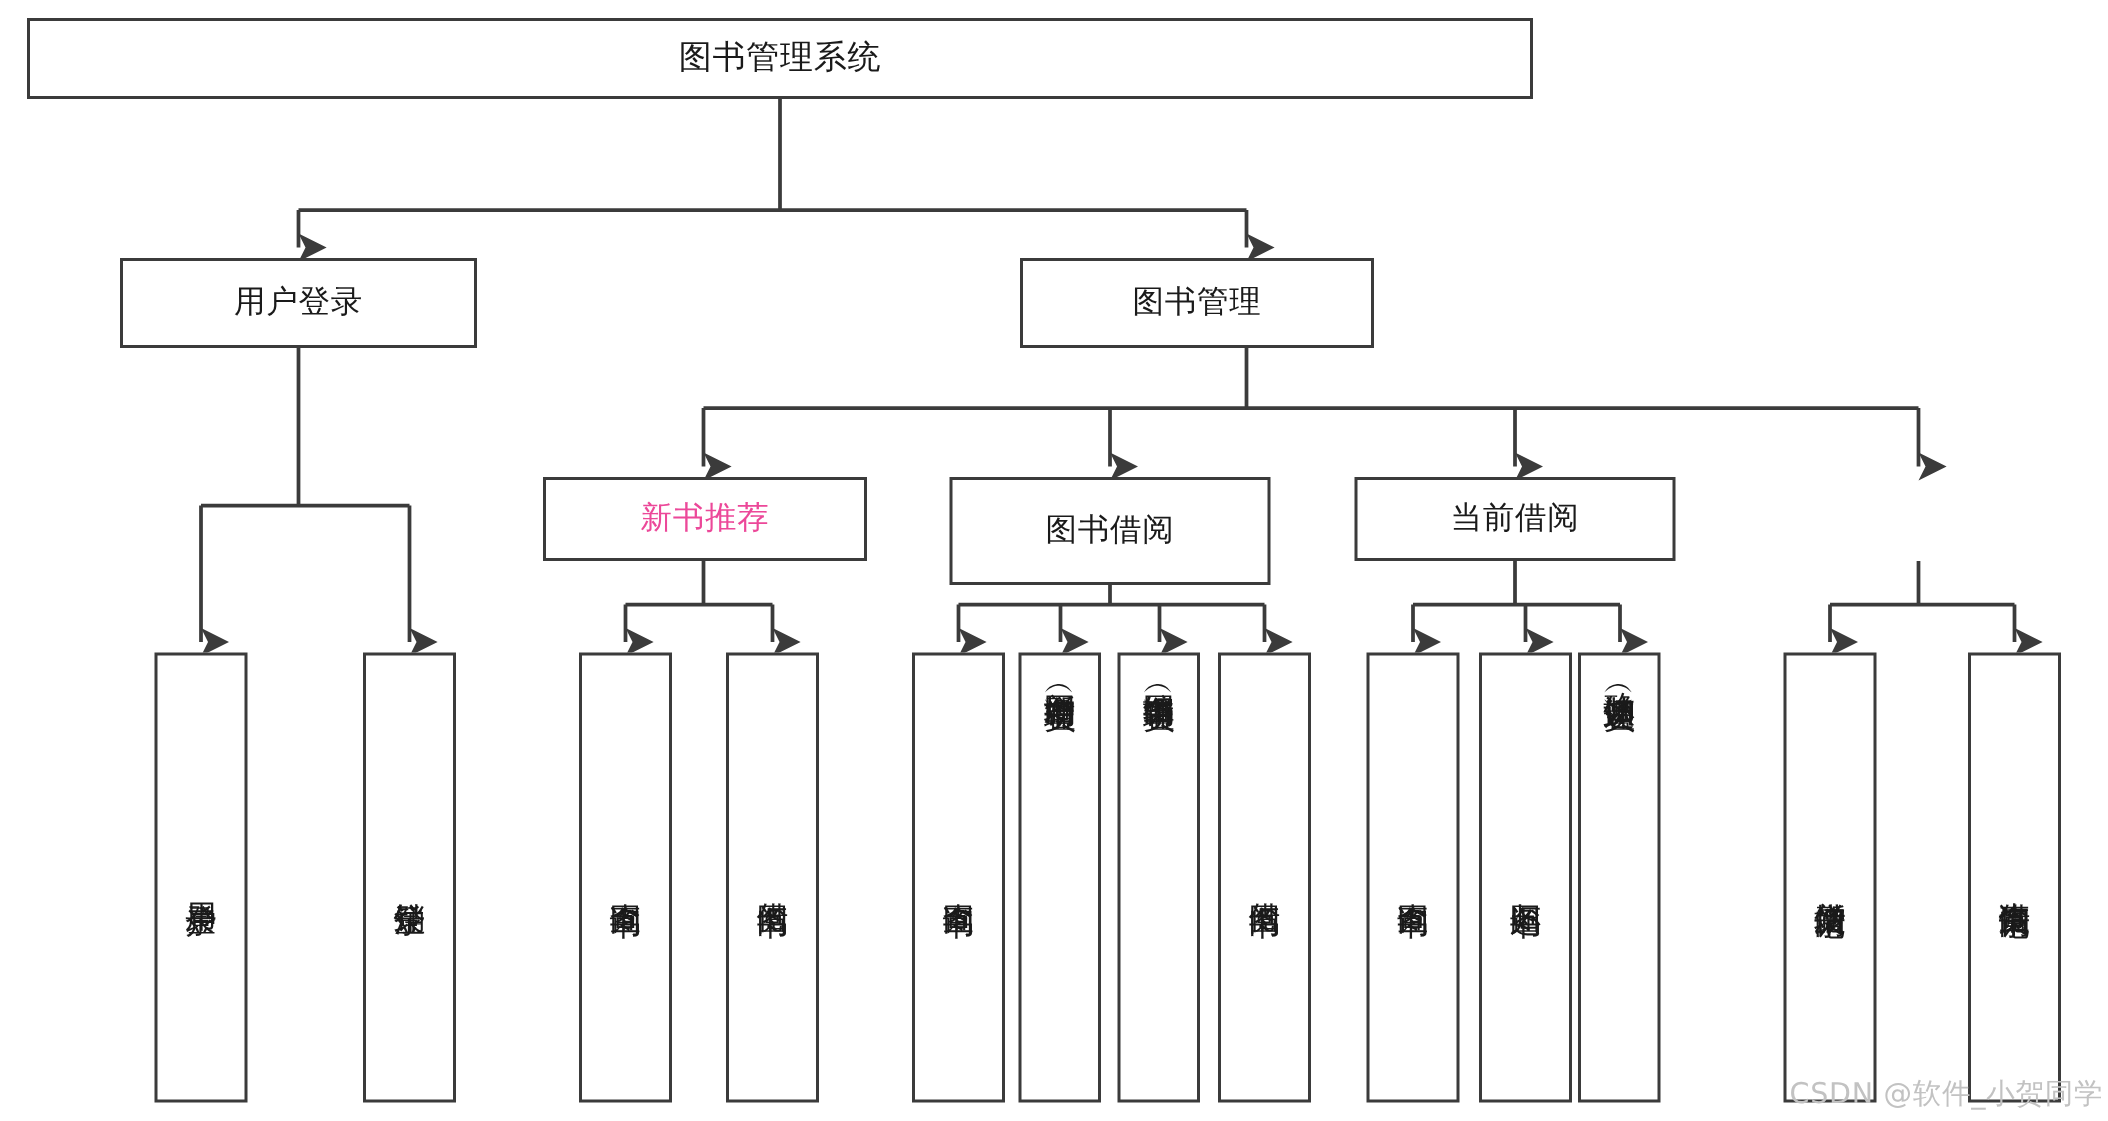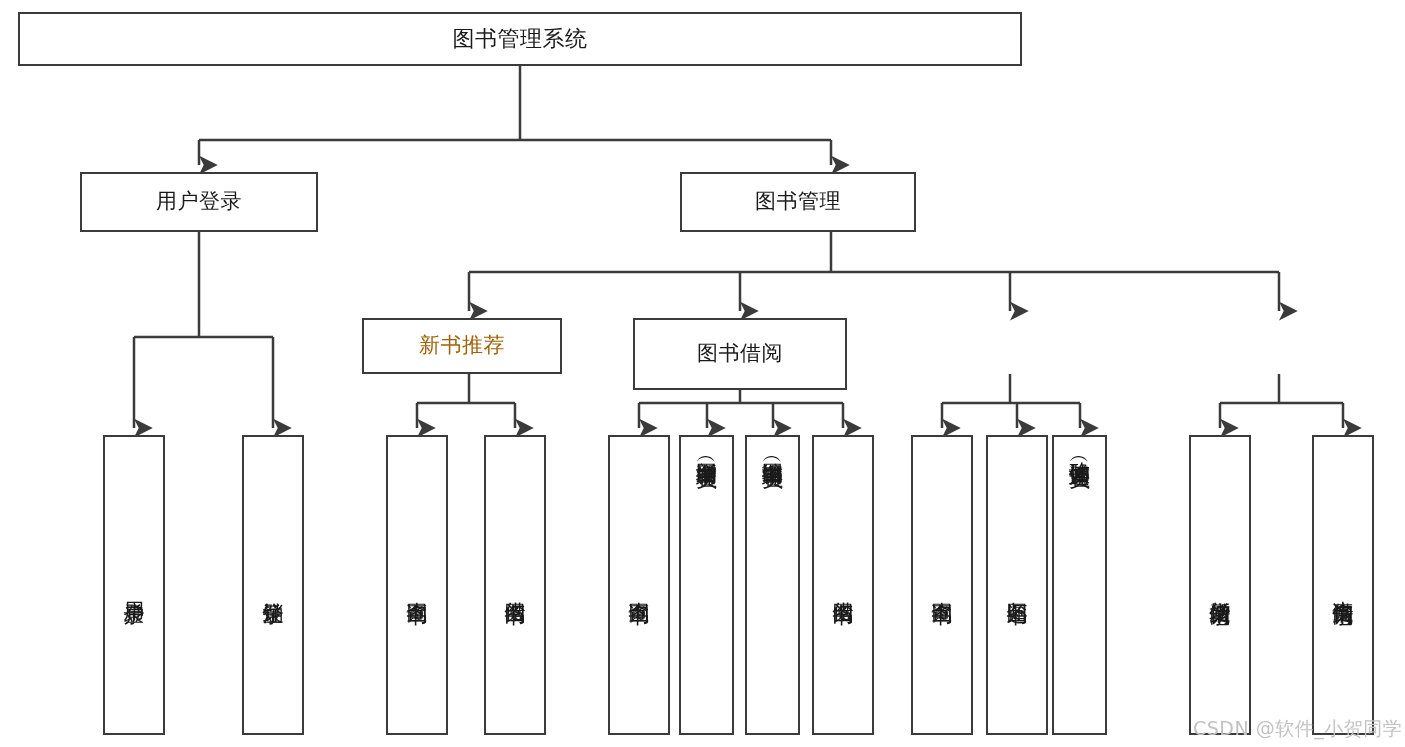--- a/index.html
+++ b/index.html
@@ -136,25 +136,28 @@
     <span class="label">图书管理系统</span>
   </div>
 
   <div class="node h" style="left: 80px; top: 172px; width: 238px; height: 60px; border-color: rgb(59, 59, 59); background: rgb(255, 255, 255); color: rgb(26, 26, 26);">
     <span class="label">用户登录</span>
   </div>
   <div class="node h" style="left: 680px; top: 172px; width: 236px; height: 60px; border-color: rgb(59, 59, 59); background: rgb(255, 255, 255); color: rgb(26, 26, 26);">
     <span class="label">图书管理</span>
   </div>
 
-  <div class="node h" style="left: 362px; top: 318px; width: 200px; height: 56px; border-color: rgb(59, 59, 59); background: rgb(255, 255, 255); color: #a16207;">
+  <div class="node h" style="left: 362px; top: 318px; width: 216px; height: 56px; border-color: rgb(59, 59, 59); background: rgb(255, 255, 255); color: #ec4899;">
     <span class="label">新书推荐</span>
   </div>
   <div class="node h" style="left: 633px; top: 318px; width: 214px; height: 72px; border-color: rgb(59, 59, 59); background: rgb(255, 255, 255); color: rgb(26, 26, 26);">
     <span class="label">图书借阅</span>
+  </div>
+  <div class="node h" style="left: 903px; top: 318px; width: 214px; height: 56px; border-color: rgb(59, 59, 59); background: rgb(255, 255, 255); color: rgb(26, 26, 26);">
+    <span class="label">当前借阅</span>
   </div>
 
   <div class="node v" style="left: 103px; top: 435px; width: 62px; height: 300px; border-color: rgb(59, 59, 59); background: rgb(255, 255, 255); color: rgb(26, 26, 26);">
     <span class="label">用户登录</span>
   </div>
   <div class="node v" style="left: 242px; top: 435px; width: 62px; height: 300px; border-color: rgb(59, 59, 59); background: rgb(255, 255, 255); color: rgb(26, 26, 26);">
     <span class="label">注销登录</span>
   </div>
   <div class="node v" style="left: 386px; top: 435px; width: 62px; height: 300px; border-color: rgb(59, 59, 59); background: rgb(255, 255, 255); color: rgb(26, 26, 26);">
     <span class="label">查询图书</span>

